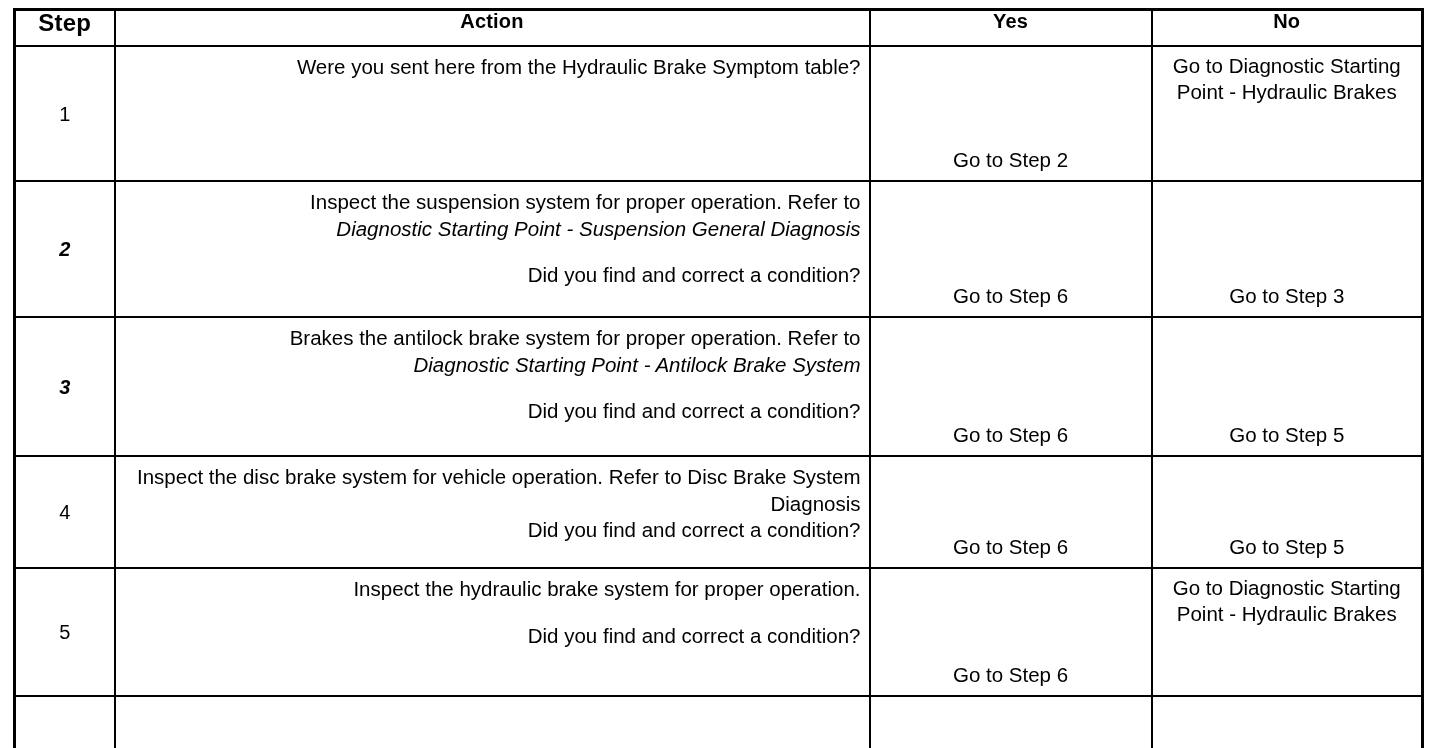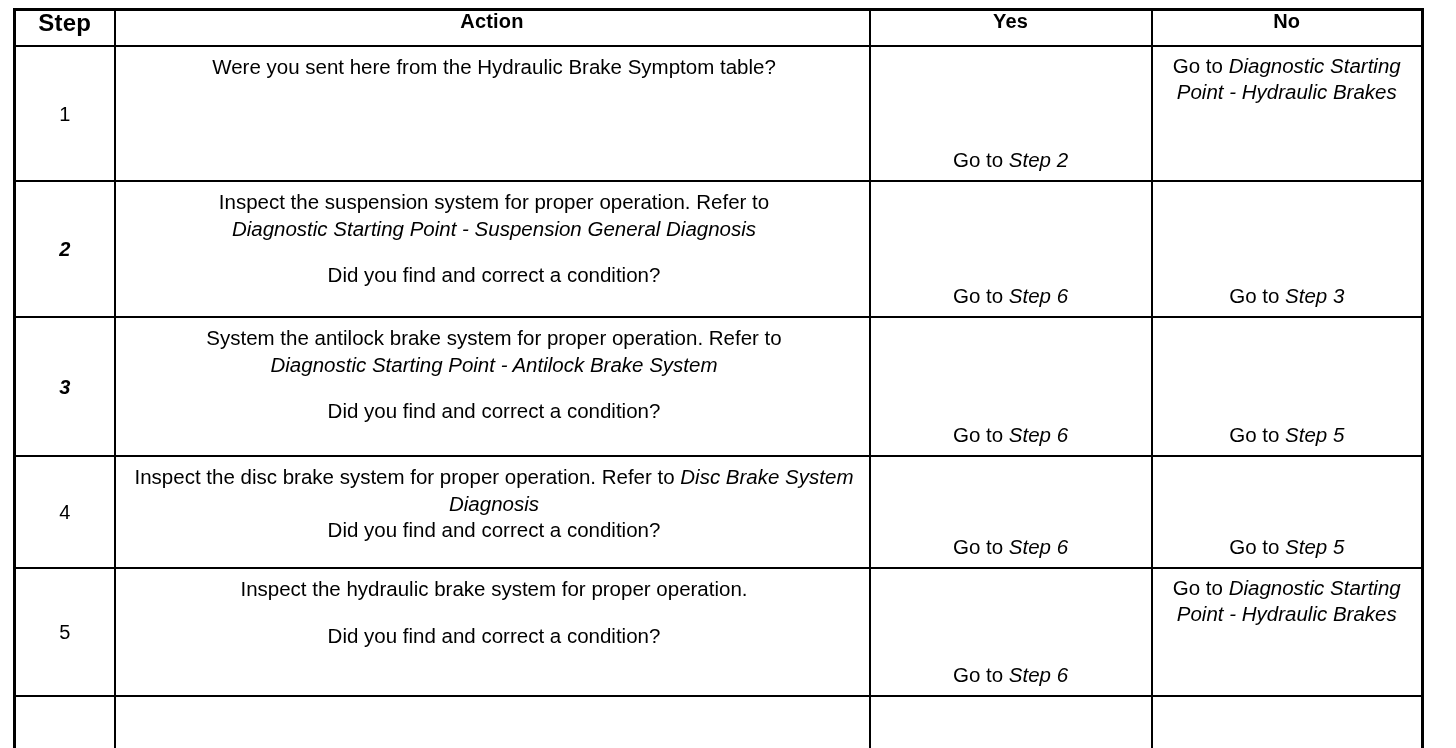--- a/index.html
+++ b/index.html
@@ -74,21 +74,21 @@
   }
   td.step-cell.italic-num .step-num { font-style: italic; font-weight: bold; }
   .step-num { display: inline-block; }
 
   
   td.action-cell {
     vertical-align: top;
     padding: 7px 8px 6px 12px;
     font-size: 20.5px;
     line-height: 1.30;
-    text-align: center;
+    text-align: right;
     margin-top: 16px;
   }
   .action-line { white-space: normal; }
   .action-line.em { font-style: italic; }
   .action-gap { height: 20px; }
 
   
   td.res-cell {
     font-size: 20.5px;
     line-height: 1.28;
@@ -97,21 +97,21 @@
   }
   td.res-cell.align-bottom {
     vertical-align: bottom;
     padding-bottom: 7px;
   }
   td.res-cell.align-top {
     vertical-align: top;
     padding-top: 6px;
   }
 
-  .ref { font-style: italic; }
+  .ref { }
 
   
   tr.r1 td { height: 120px; }
   tr.r2 td { height: 121px; }
   tr.r3 td { height: 124px; }
   tr.r4 td { height: 97px; }
   tr.r5 td { height: 113px; }
   tr.r6 td { height: 115px; }
 </style>
 </head>
@@ -152,32 +152,32 @@
             <div class="action-line em">Diagnostic Starting Point - Suspension General Diagnosis</div>
             <div class="action-gap"></div>
             <div class="action-line">Did you find and correct a condition?</div>
           </td>
           <td class="res-cell align-bottom"><span>Go to </span><span class="ref">Step 6</span></td>
           <td class="res-cell align-bottom"><span>Go to </span><span class="ref">Step 3</span></td>
         </tr>
         <tr class="r3">
           <td class="step-cell italic-num"><span class="step-num">3</span></td>
           <td class="action-cell">
-            <div class="action-line">System the antilock brake system for proper operation. Refer to</div>
+            <div class="action-line">Brakes the antilock brake system for proper operation. Refer to</div>
             <div class="action-line em">Diagnostic Starting Point - Antilock Brake System</div>
             <div class="action-gap"></div>
             <div class="action-line">Did you find and correct a condition?</div>
           </td>
           <td class="res-cell align-bottom"><span>Go to </span><span class="ref">Step 6</span></td>
           <td class="res-cell align-bottom"><span>Go to </span><span class="ref">Step 5</span></td>
         </tr>
         <tr class="r4">
           <td class="step-cell"><span class="step-num">4</span></td>
           <td class="action-cell">
-            <div class="action-line"><span>Inspect the disc brake system for proper operation. Refer to </span><span class="ref">Disc Brake System Diagnosis</span></div>
+            <div class="action-line"><span>Inspect the disc brake system for vehicle operation. Refer to </span><span class="ref">Disc Brake System Diagnosis</span></div>
             <div class="action-line">Did you find and correct a condition?</div>
           </td>
           <td class="res-cell align-bottom"><span>Go to </span><span class="ref">Step 6</span></td>
           <td class="res-cell align-bottom"><span>Go to </span><span class="ref">Step 5</span></td>
         </tr>
         <tr class="r5">
           <td class="step-cell"><span class="step-num">5</span></td>
           <td class="action-cell">
             <div class="action-line">Inspect the hydraulic brake system for proper operation.</div>
             <div class="action-gap"></div>

